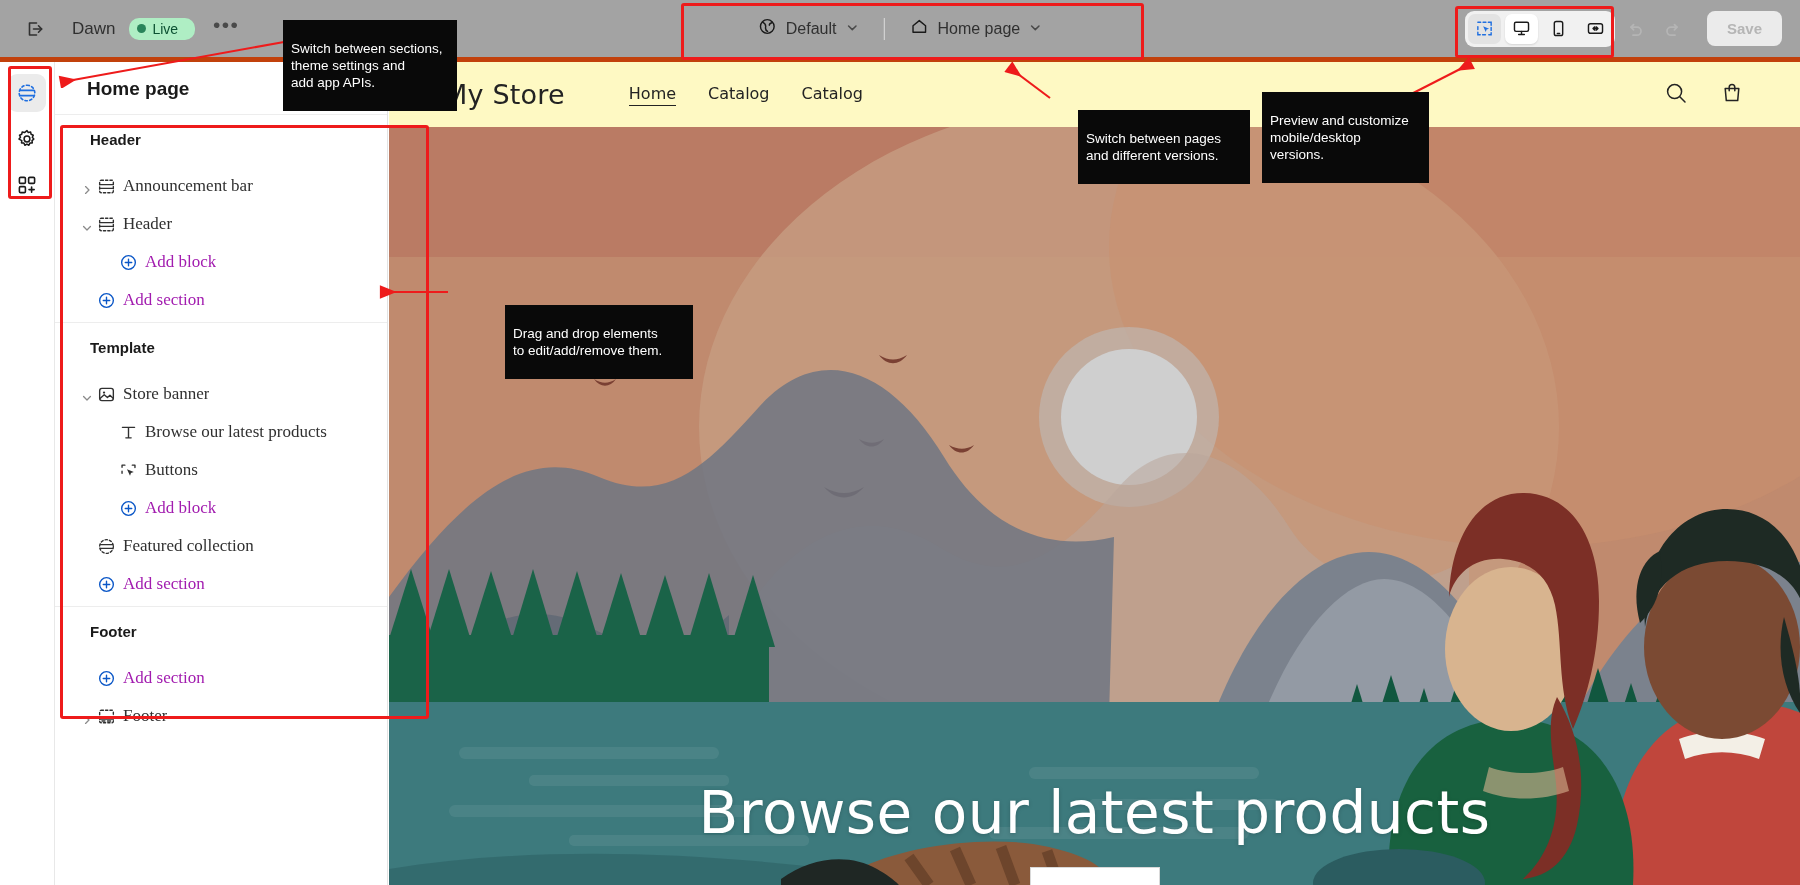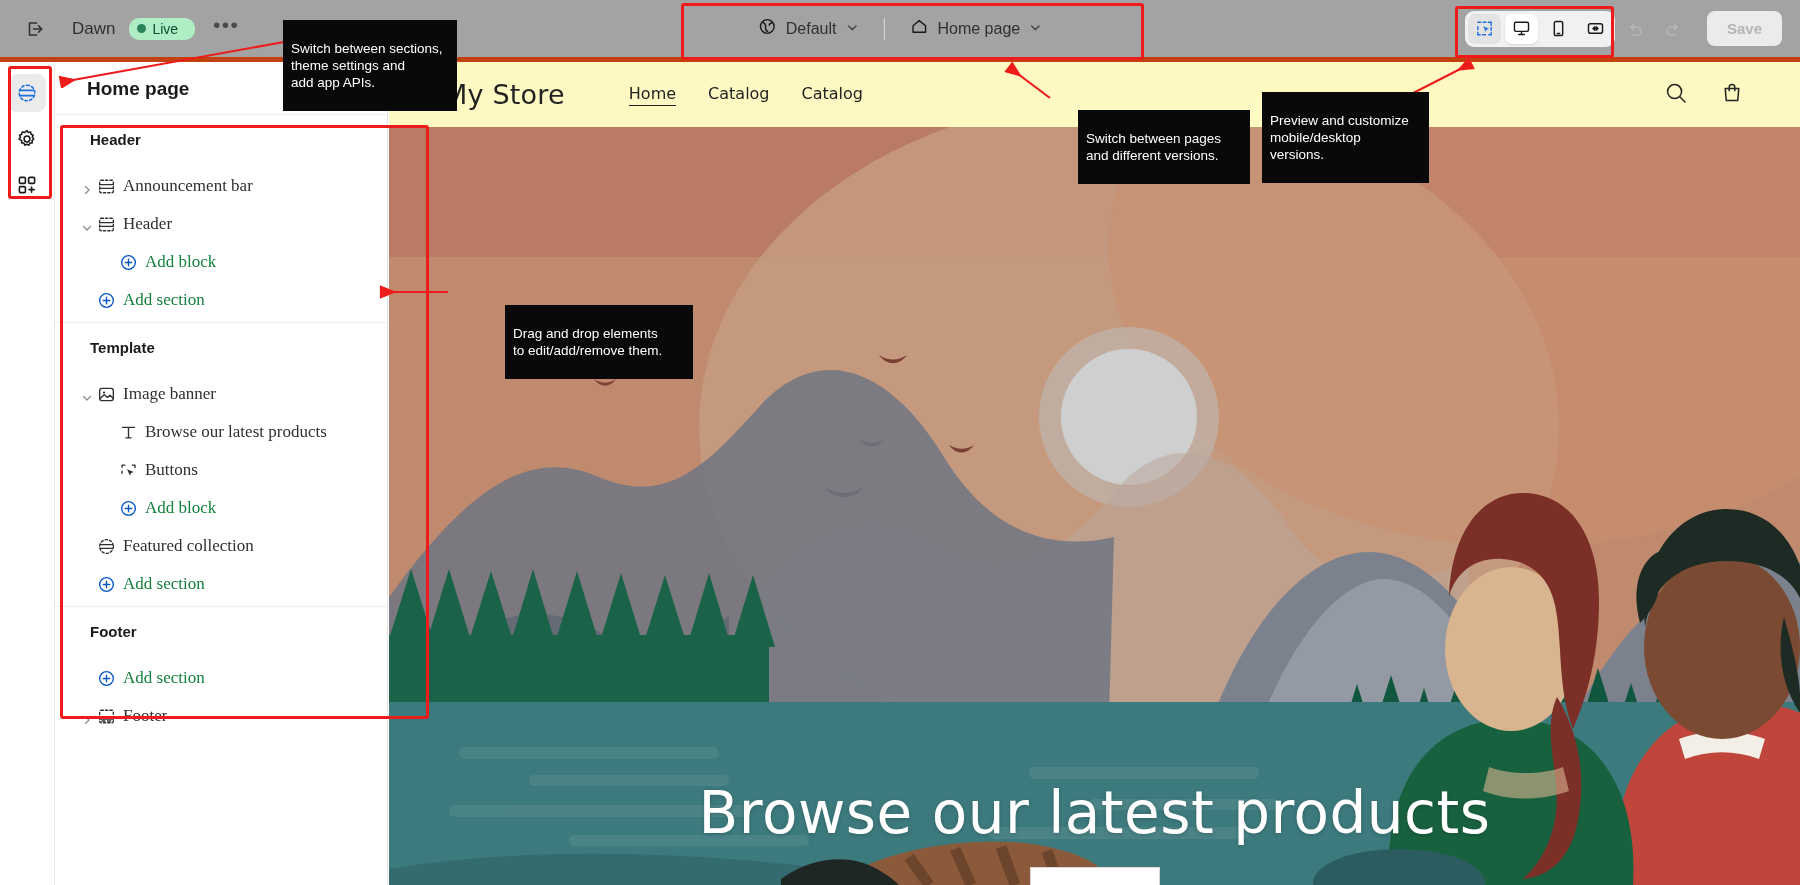--- a/index.html
+++ b/index.html
@@ -95,21 +95,21 @@
   }
   .caret {
     width: 20px; min-width: 20px; display: flex; align-items: center; justify-content: center;
     color: #8a8a8a; font-size: 12px;
   }
   .sb-ico {
     width: 26px; min-width: 26px; display: flex; align-items: center; justify-content: flex-start;
   }
   .sb-row.indent-blk { padding-left: 64px; }
   .sb-row.noCaret { padding-left: 42px; }
-  .blue { color: #15803d; font-weight: 500; }
+  .blue { color: #a21caf; font-weight: 500; }
   .sb-label { white-space: nowrap; overflow: hidden; text-overflow: ellipsis; }
 
   
   .preview {
     position: absolute; top: 62px; left: 389px; width: 1411px; height: 823px;
     background: #fff; overflow: hidden;
   }
   .store-header {
     height: 65px; background: #fef9c3; display: flex; align-items: center;
     padding: 0 55px; position: relative; z-index: 2;
@@ -337,21 +337,21 @@
                 <path d="M3 5.3l4 4 4-4"></path>
               </svg>
             </span>
             <span class="sb-ico">
               <svg width="19" height="19" viewBox="0 0 20 20" fill="none" stroke="#303030" stroke-width="1.45" stroke-linecap="round" stroke-linejoin="round">
                 <rect x="2.8" y="3.6" width="14.4" height="12.8" rx="2.4"></rect>
                 <circle cx="7.4" cy="8" r="1.2" fill="#303030" stroke="none"></circle>
                 <path d="M3.2 14.2l4.4-4 3.4 3 2.6-2.4 3.4 3.2"></path>
               </svg>
             </span>
-            <span class="sb-label">Image banner</span>
+            <span class="sb-label">Store banner</span>
           </div>
           <div class="sb-row indent-blk">
             <span class="sb-ico">
               <svg width="19" height="19" viewBox="0 0 20 20" fill="none" stroke="#303030" stroke-width="1.45" stroke-linecap="round" stroke-linejoin="round">
                 <path d="M3.6 4.6h12.8M10 4.6v11M7.2 15.6h5.6"></path>
               </svg>
             </span>
             <span class="sb-label">Browse our latest products</span>
           </div>
           <div class="sb-row indent-blk">

